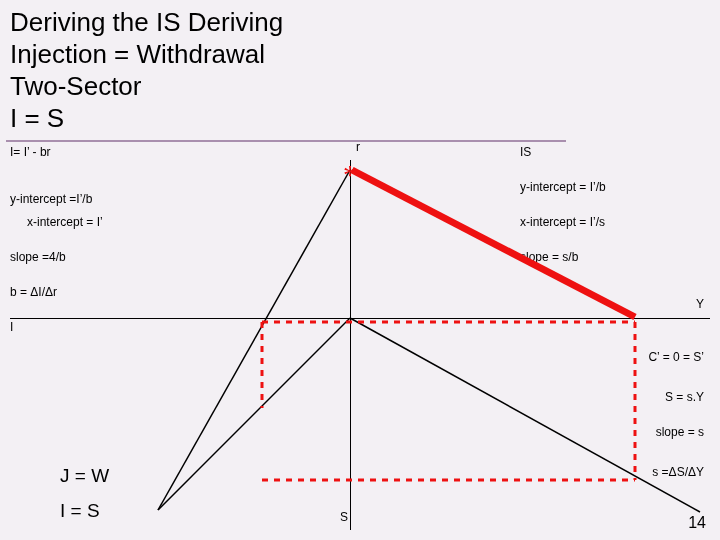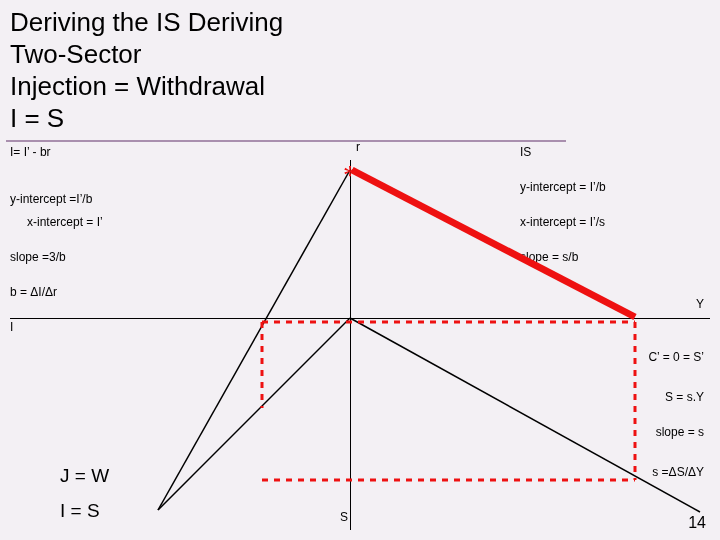--- a/index.html
+++ b/index.html
@@ -23,36 +23,36 @@
   .ann{position:absolute;font-size:12px;font-family:Verdana,Geneva,sans-serif}
   .small{font-size:19px}
   .axis{position:absolute;background:#000}
   .slide-num{position:absolute;right:14px;bottom:8px;font-size:16px;color:#000000}
 </style>
 </head>
 <body>
 
 <div class="title">
   <div>Deriving the IS Deriving</div>
+  <div>Injection = Withdrawal</div>
   <div>Two-Sector</div>
-  <div>Injection = Withdrawal</div>
   <div>I = S</div>
 </div>
 <div class="title-underline"></div>
 
 <div class="axis" style="left:350px;top:160px;width:1px;height:370px"></div>
 <div class="axis" style="left:10px;top:318px;height:1px;width:700px"></div>
 
 <div class="ann" style="left:356px;top:140px">r</div>
 <div class="ann" style="left:340px;top:510px">S</div>
 
 <div class="ann" style="left:10px;top:145px">I= I’ - br</div>
 <div class="ann" style="left:10px;top:192px">y-intercept =I’/b</div>
 <div class="ann" style="left:27px;top:215px">x-intercept = I’</div>
-<div class="ann" style="left:10px;top:250px">slope =3/b</div>
+<div class="ann" style="left:10px;top:250px">slope =4/b</div>
 <div class="ann" style="left:10px;top:285px">b = ΔI/Δr</div>
 <div class="ann" style="left:10px;top:320px">I</div>
 <div class="ann small" style="left:60px;top:465px">J = W</div>
 <div class="ann small" style="left:60px;top:500px">I = S</div>
 
 <div class="ann" style="left:520px;top:145px">IS</div>
 <div class="ann" style="left:520px;top:180px">y-intercept = I’/b</div>
 <div class="ann" style="left:520px;top:215px">x-intercept = I’/s</div>
 <div class="ann" style="left:520px;top:250px">slope = s/b</div>
 <div class="ann" style="right:16px;top:297px">Y</div>

